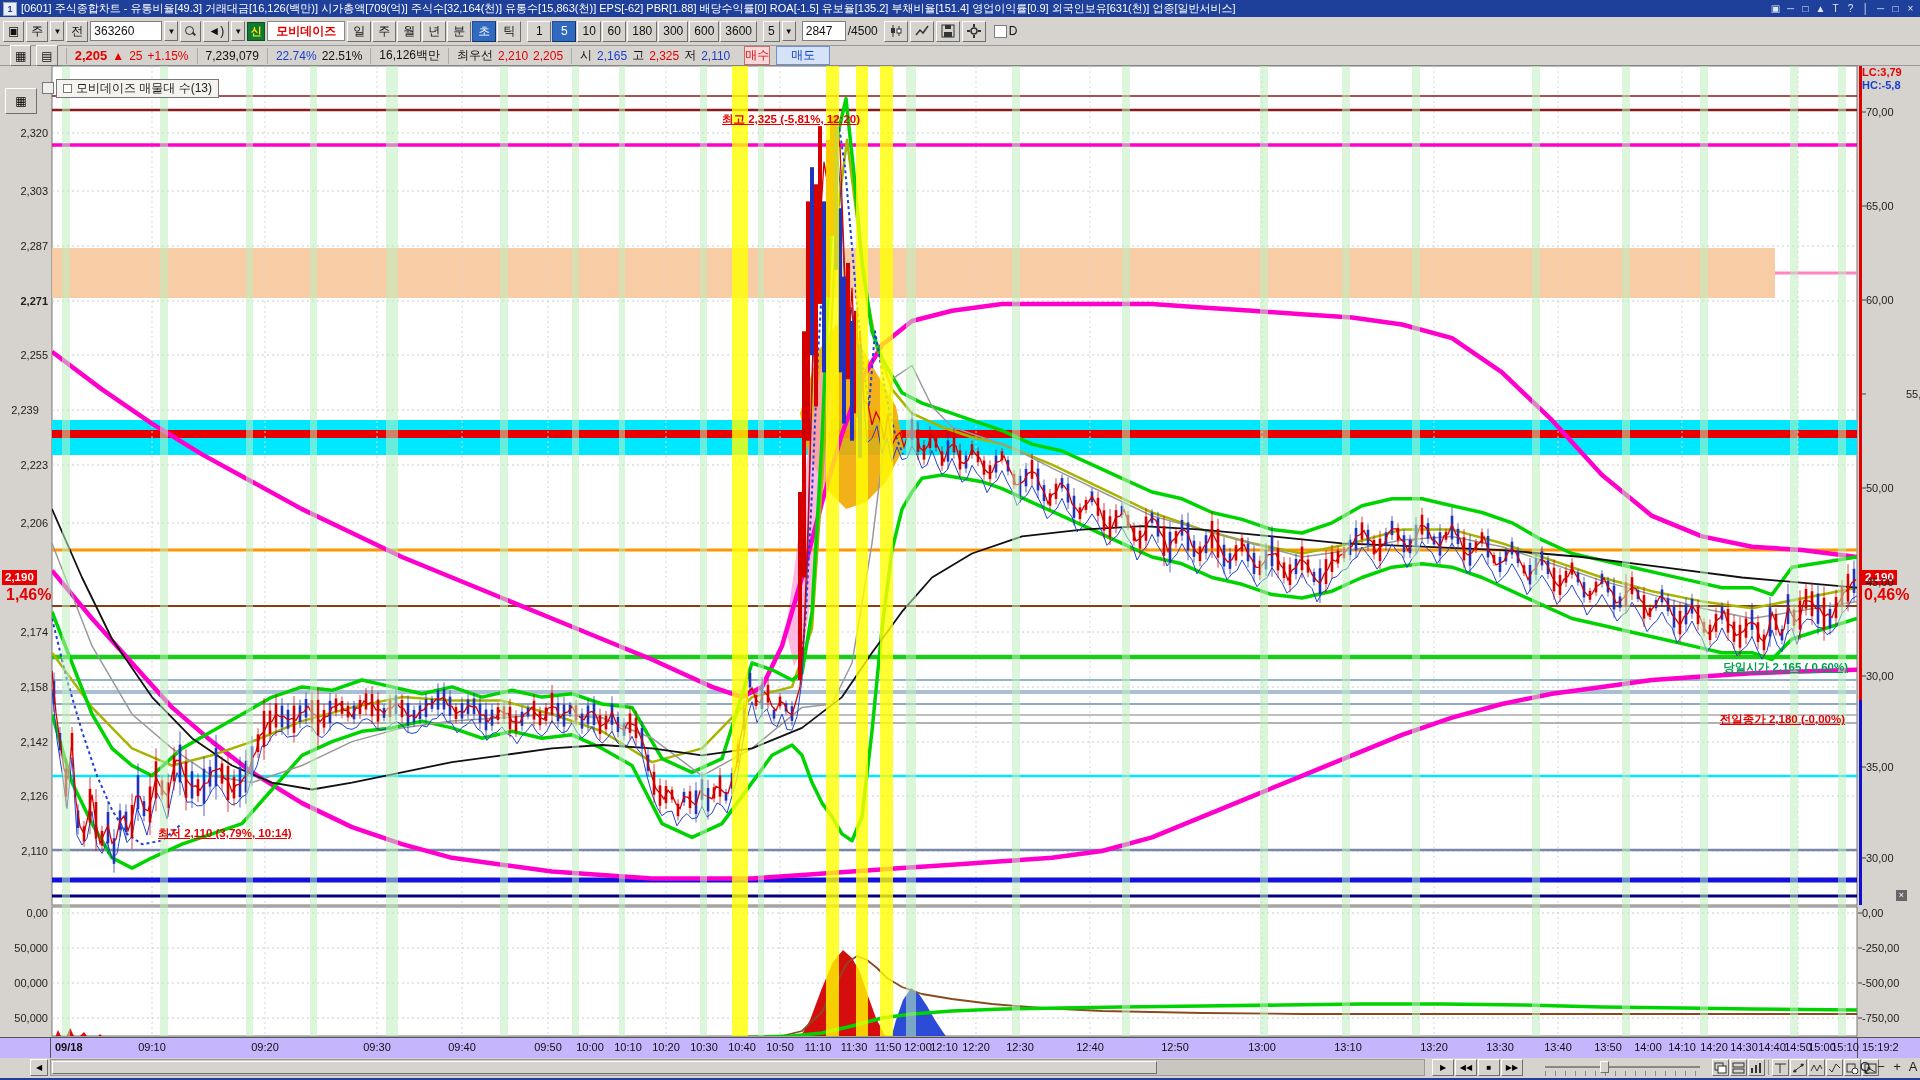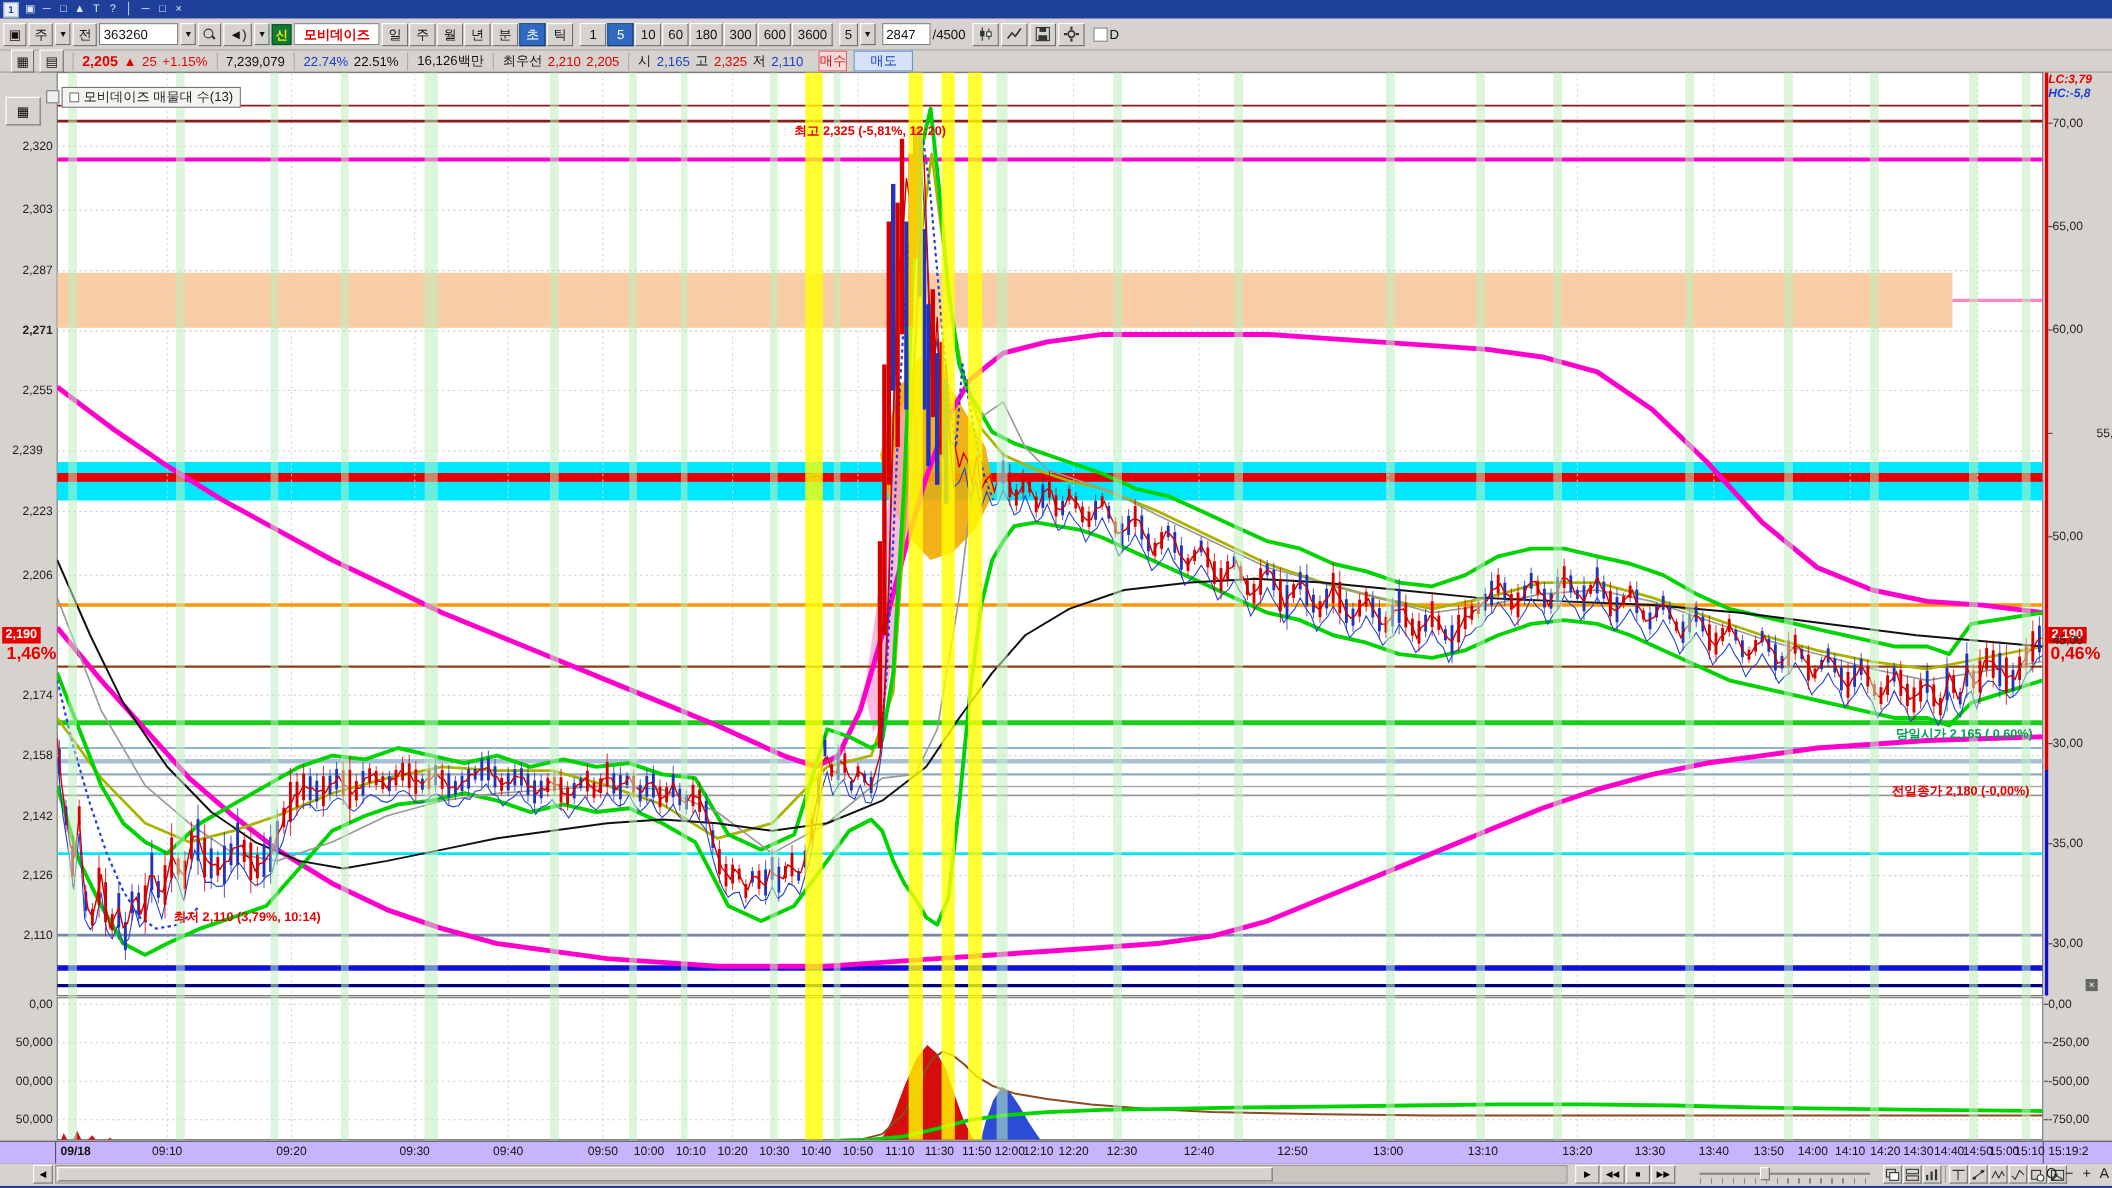--- a/index.html
+++ b/index.html
@@ -47,25 +47,25 @@
            display:inline-flex;align-items:center;font-size:12px;margin-left:6px;}
   
   #plot{position:absolute;left:0;top:0;pointer-events:none;}
   .tick{position:absolute;font-size:11px;color:#222;white-space:nowrap;}
   .tick-left{width:46px;text-align:right;}
   .chartlabel{position:absolute;left:56px;top:79px;height:17px;background:#f4f3f0;border:1px solid #777;
               display:flex;align-items:center;gap:4px;padding:0 6px;font-size:12px;color:#222;}
   .chartlabel .sq{width:7px;height:7px;border:1px solid #777;background:#fff;display:inline-block;}
   .mini-sq{position:absolute;left:42px;top:82px;width:10px;height:10px;border:1px solid #777;background:#eee;}
   .gutterbtn{position:absolute;left:5px;top:88px;width:32px;height:26px;}
-  .annot{position:absolute;font-size:11.5px;white-space:nowrap;font-weight:bold;}
+  .annot{position:absolute;font-size:11.5px;white-space:nowrap;font-weight:bold;text-decoration:underline;}
   .pmarker{position:absolute;background:#e80000;color:#fff;font-size:11.5px;font-weight:bold;
            padding:0 3px;height:15px;line-height:15px;}
   .ppct{position:absolute;color:#e80000;font-size:16px;font-weight:bold;}
-  .lchc{position:absolute;font-size:11px;font-weight:bold;line-height:13px;font-style:italic;}
+  .lchc{position:absolute;font-size:11px;font-weight:bold;line-height:13px;}
   .subclose{position:absolute;left:1896px;top:890px;width:11px;height:11px;background:#666;color:#fff;
             font-size:9px;line-height:11px;text-align:center;}
   
   .timeaxis{position:absolute;left:0;top:1037px;width:1920px;height:20px;background:#c4b5fd;
             border-top:1px solid #555;border-bottom:1px solid #555;}
   .taxis-sep{position:absolute;top:0;width:1px;height:20px;background:#555;}
   .ttick{position:absolute;top:3px;font-size:11px;color:#111;transform:translateX(-50%);white-space:nowrap;}
   .ttick.first{transform:none;font-weight:bold;}
   .clock{position:absolute;top:3px;left:1862px;font-size:11px;color:#111;}
   
@@ -88,20 +88,21 @@
   .zoomgroup span{font-size:13px;color:#222;width:14px;text-align:center;}
   .vsep{width:1px;height:15px;background:#999;margin:0 2px;}
 </style>
 </head>
 <body>
 
 <div class="win">
 
   <div class="titlebar">
     <span class="tb-icon">1</span>
+    <span class="tb-title">[0601] 주식종합차트 - 유통비율[49.3] 거래대금[16,126(백만)] 시가총액[709(억)] 주식수[32,164(천)] 유통수[15,863(천)] EPS[-62] PBR[1.88] 배당수익률[0] ROA[-1.5] 유보율[135.2] 부채비율[151.4] 영업이익률[0.9] 외국인보유[631(천)] 업종[일반서비스]</span>
     <span class="tb-ctrls" id="tb-ctrls">
         <span>▣</span>
         <span>─</span>
         <span>□</span>
         <span>▲</span>
         <span>T</span>
         <span>?</span>
         <span>│</span>
         <span>─</span>
         <span>□</span>

